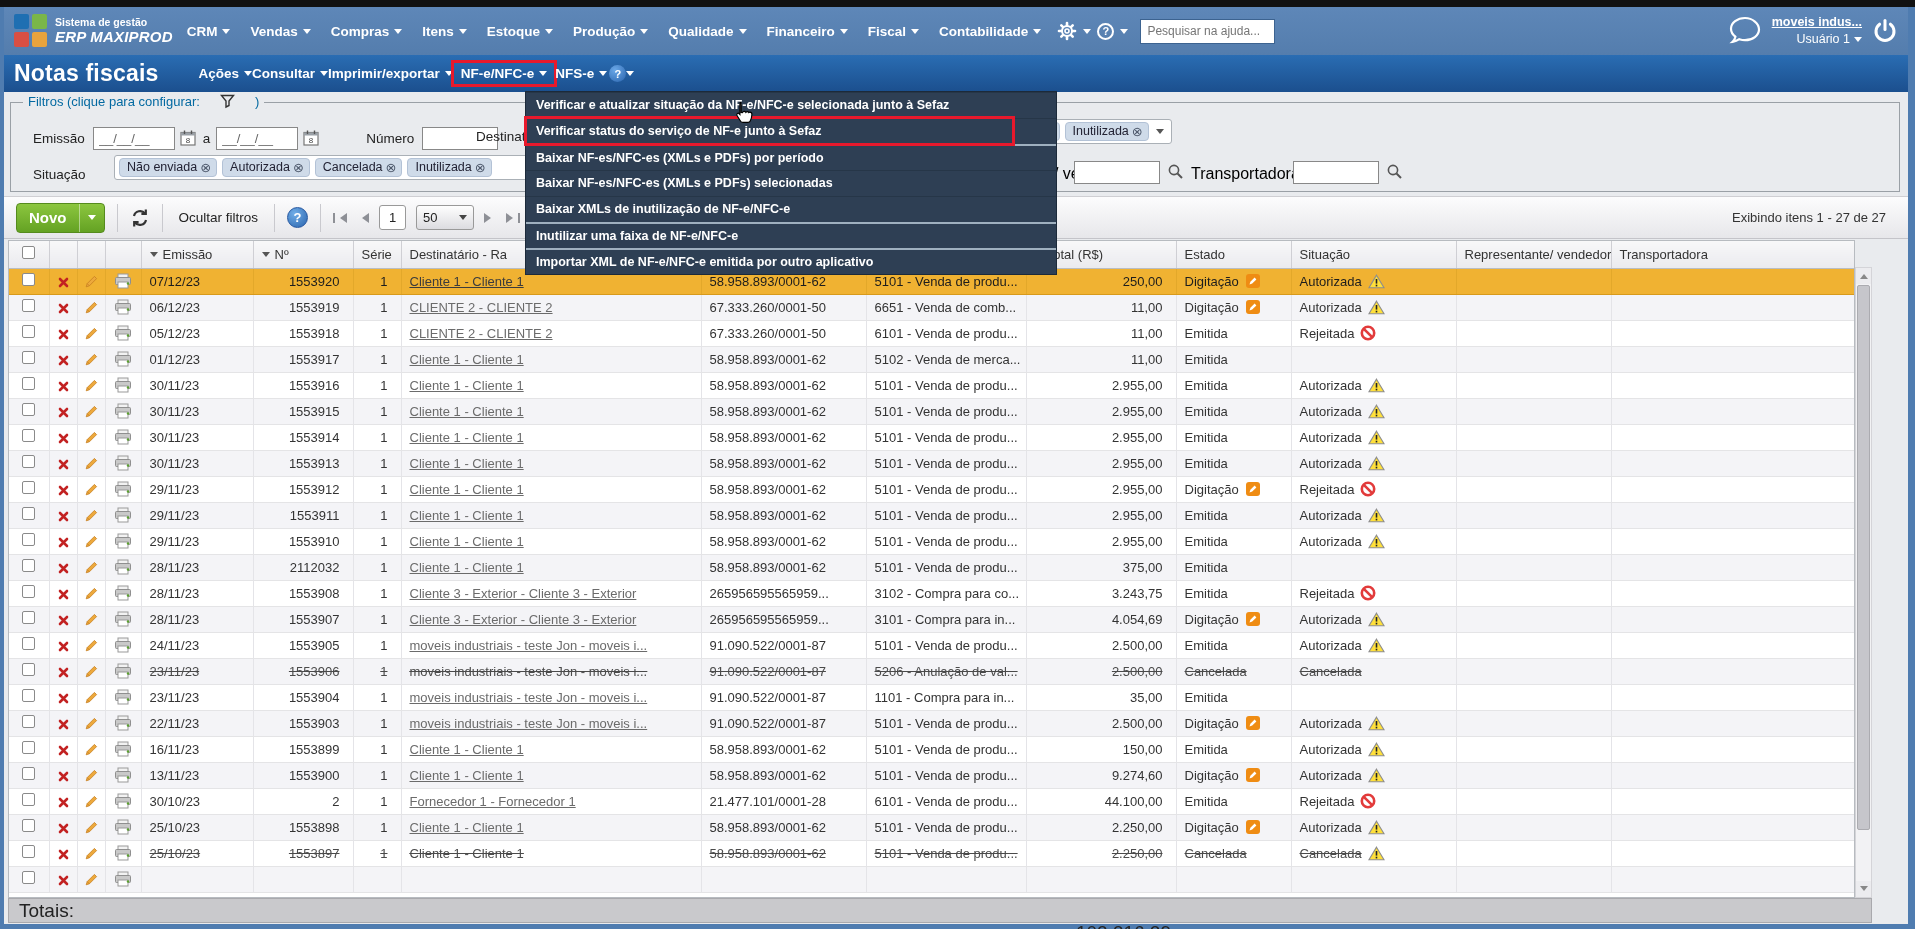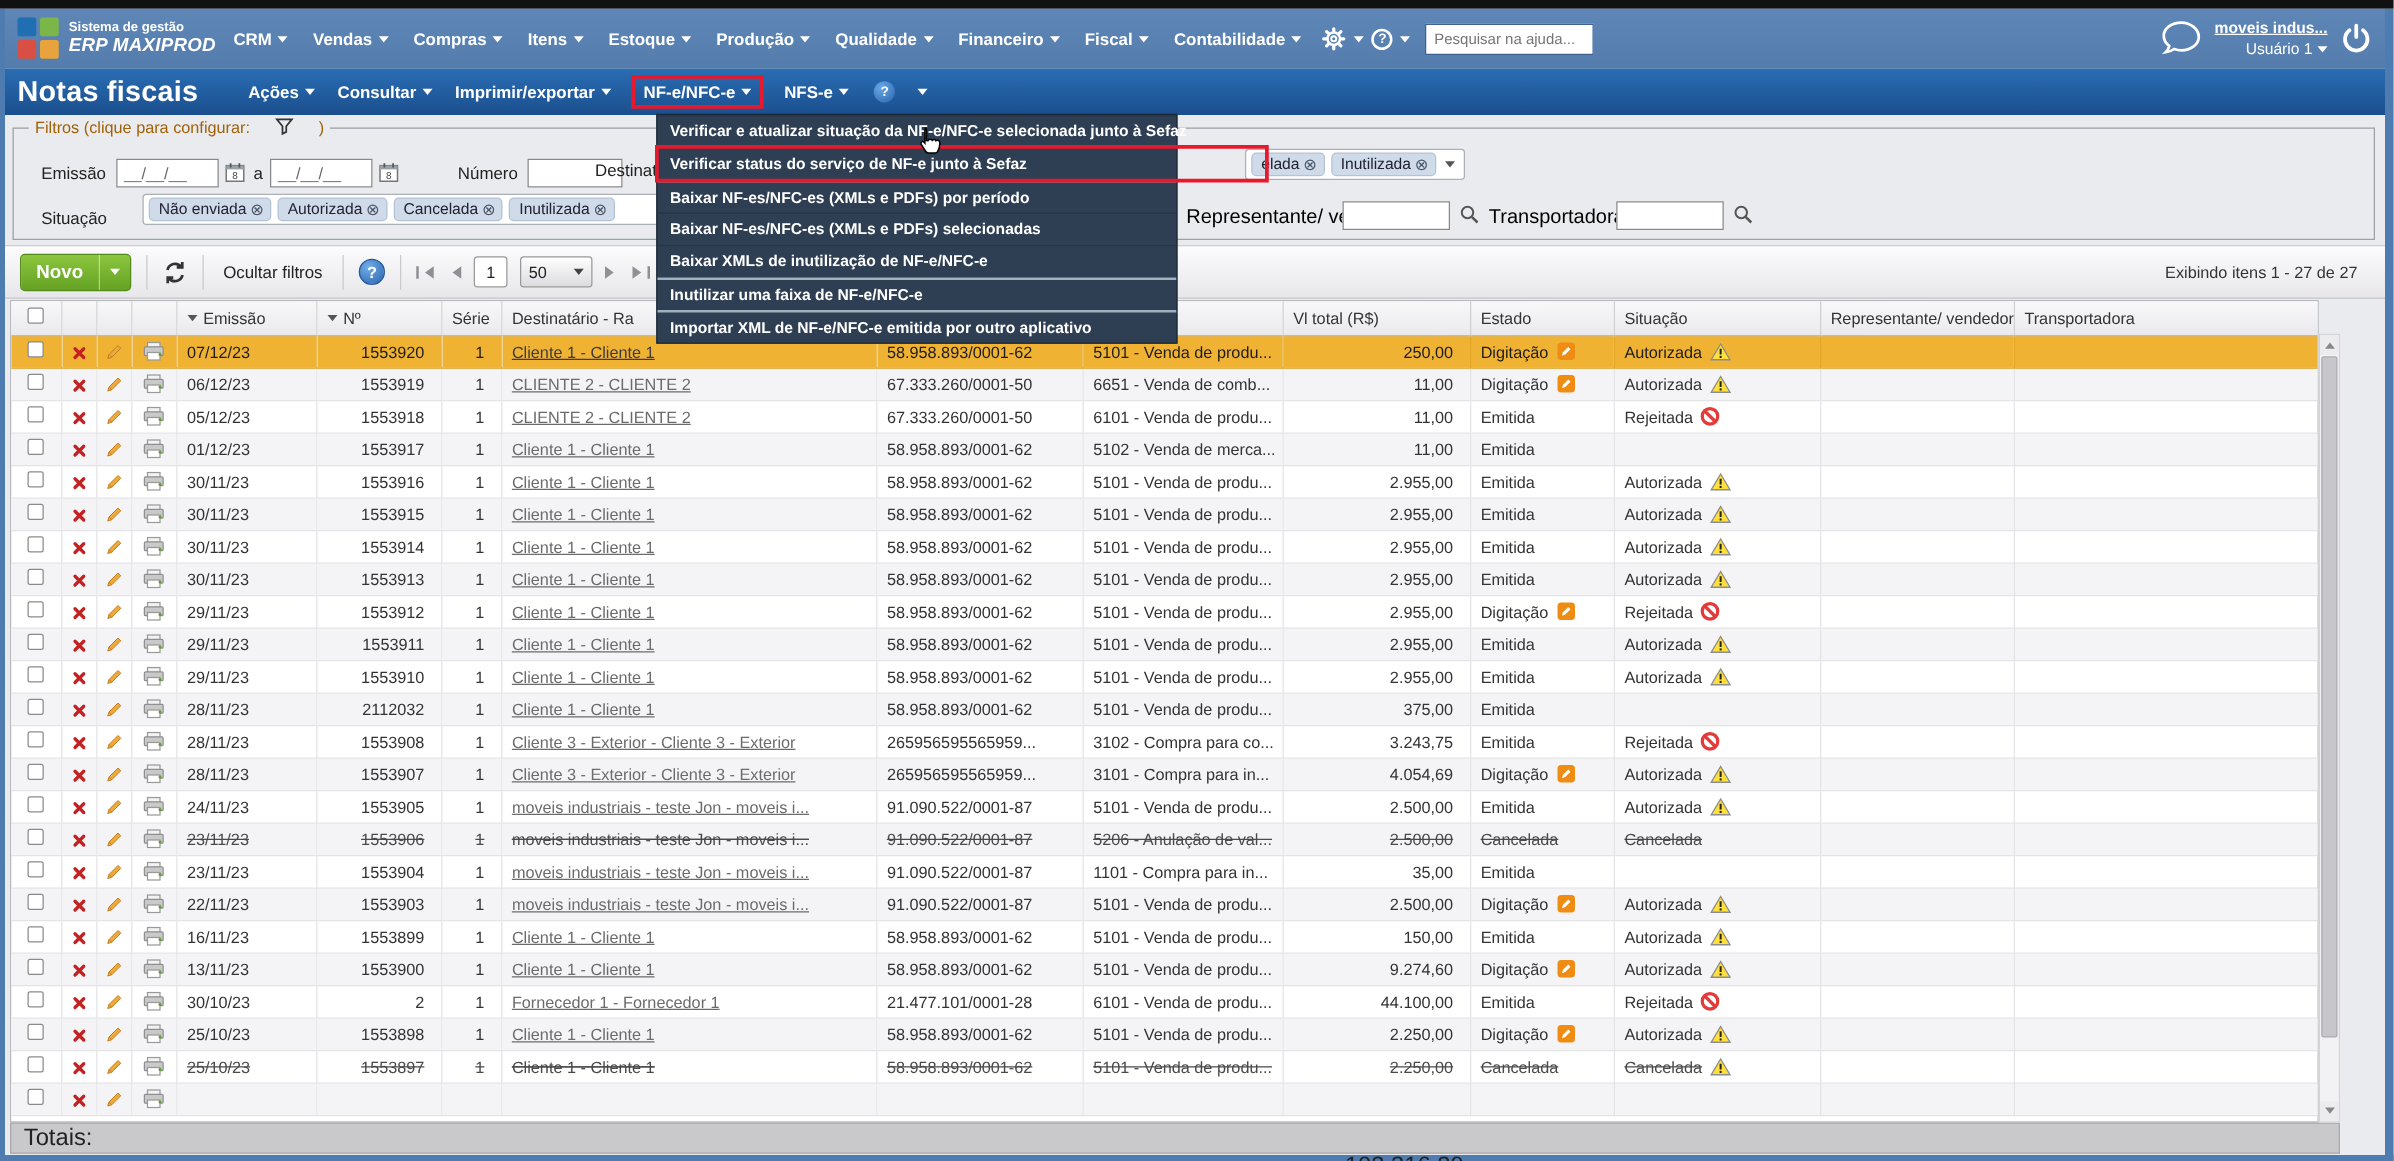--- a/index.html
+++ b/index.html
@@ -32,42 +32,42 @@
   .search-box input { width:135px; height:25px; border:1px solid #3c6390; padding:0 6px; font-size:12px; font-family:inherit; color:#333; }
   .top-right { margin-left:auto; display:flex; align-items:center; gap:10px; padding-right:10px; }
   .user-block { text-align:right; line-height:1.35; font-size:12.5px; }
   .user-company { text-decoration:underline; font-weight:bold; cursor:pointer;text-align:right; }
   .user-name { display:flex; align-items:center; gap:4px; justify-content:flex-end; cursor:pointer; }
 
   
   .menubar { position:absolute; left:4px; top:55px; width:1904px; height:37px;
     background:linear-gradient(#2a6db3,#1b4f8e); display:flex; align-items:center; color:#fff; }
   .page-title { font-size:23px; font-weight:bold; padding:0 40px 0 10px; letter-spacing:.2px; }
-  .modnav { display:flex; align-items:center; gap:18px; font-size:13.5px; font-weight:bold; }
+  .modnav { display:flex; align-items:center; font-size:13.5px; font-weight:bold; }
   .modnav .mi { display:flex; align-items:center; gap:5px; cursor:pointer; white-space:nowrap; }
   .mi-red { border:3px solid #e8192c; padding:3px 7px; margin:-3px -2px; }
   .mod-help { width:17px; height:17px; border-radius:50%; background:radial-gradient(circle at 35% 30%,#6aa8e8,#2a64ad); display:flex; align-items:center; justify-content:center; font-size:11px; font-weight:bold; margin-left:2px; }
 
   
-  .dropdown { position:absolute; left:525px; top:91px; width:417px; background:#2e3f54;
+  .dropdown { position:absolute; left:525px; top:91px; width:532px; background:#2e3f54;
     border:1px solid #1c2a3a; z-index:40; color:#fff; }
   .dd-item { height:26px; line-height:25px; padding-left:10px; font-size:12.5px; font-weight:bold;
     white-space:nowrap; border-top:1px solid #263648; cursor:pointer; }
   .dd-item:first-child { border-top:none; }
   .dd-item.sep { border-top:2px solid #9fb0bf; }
   .dd-redbox { position:absolute; left:-2px; top:24px; width:491px; height:30px; border:3px solid #e8192c; z-index:45; pointer-events:none; }
   .cursor-hand { position:absolute; left:731px; top:101px; z-index:50; pointer-events:none; }
 
   
   .content { position:absolute; left:4px; top:92px; width:1904px; height:832px; background:#e9ebee; }
 
   
   .filters { position:absolute; left:6px; top:10px; width:1890px; height:90px;
     border:1px solid #9aa0a6; background:#e9ebee; }
-  .filters-legend { position:absolute; left:12px; top:-9px; background:#e9ebee; padding:0 5px; font-size:13px; color:#a16207;
+  .filters-legend { position:absolute; left:12px; top:-9px; background:#e9ebee; padding:0 5px; font-size:13px; color:#0369a1;
     display:flex; align-items:center; gap:20px; }
   .f-row1 { position:absolute; left:0; top:22px; height:26px; display:flex; align-items:center; font-size:13.5px; color:#222; }
   .f-row2 { position:absolute; left:0; top:57px; height:28px; display:flex; align-items:center; font-size:13.5px; color:#222; }
   .f-label { margin:0 8px 0 22px; }
   .f-date { width:82px; height:23px; border:1px solid #888; font-size:13px; color:#666; padding:0 5px; font-family:inherit; }
   .cal-btn { margin-left:4px; cursor:pointer; display:inline-flex; }
   .f-num { width:76px; height:23px; border:1px solid #888; font-family:inherit; padding:0 5px; font-size:13px;}
   .dest-label { position:absolute; left:465px; top:4px; white-space:nowrap; }
   .tag-box { background:#fff; border:1px solid #aab0b6; border-radius:3px; padding:2px 4px; display:flex; align-items:center; gap:5px; }
   .tag { background:#cfdbe9; border:1px solid #b3c2d6; border-radius:4px; padding:1px 5px 2px 7px; font-size:12.5px; color:#223;

